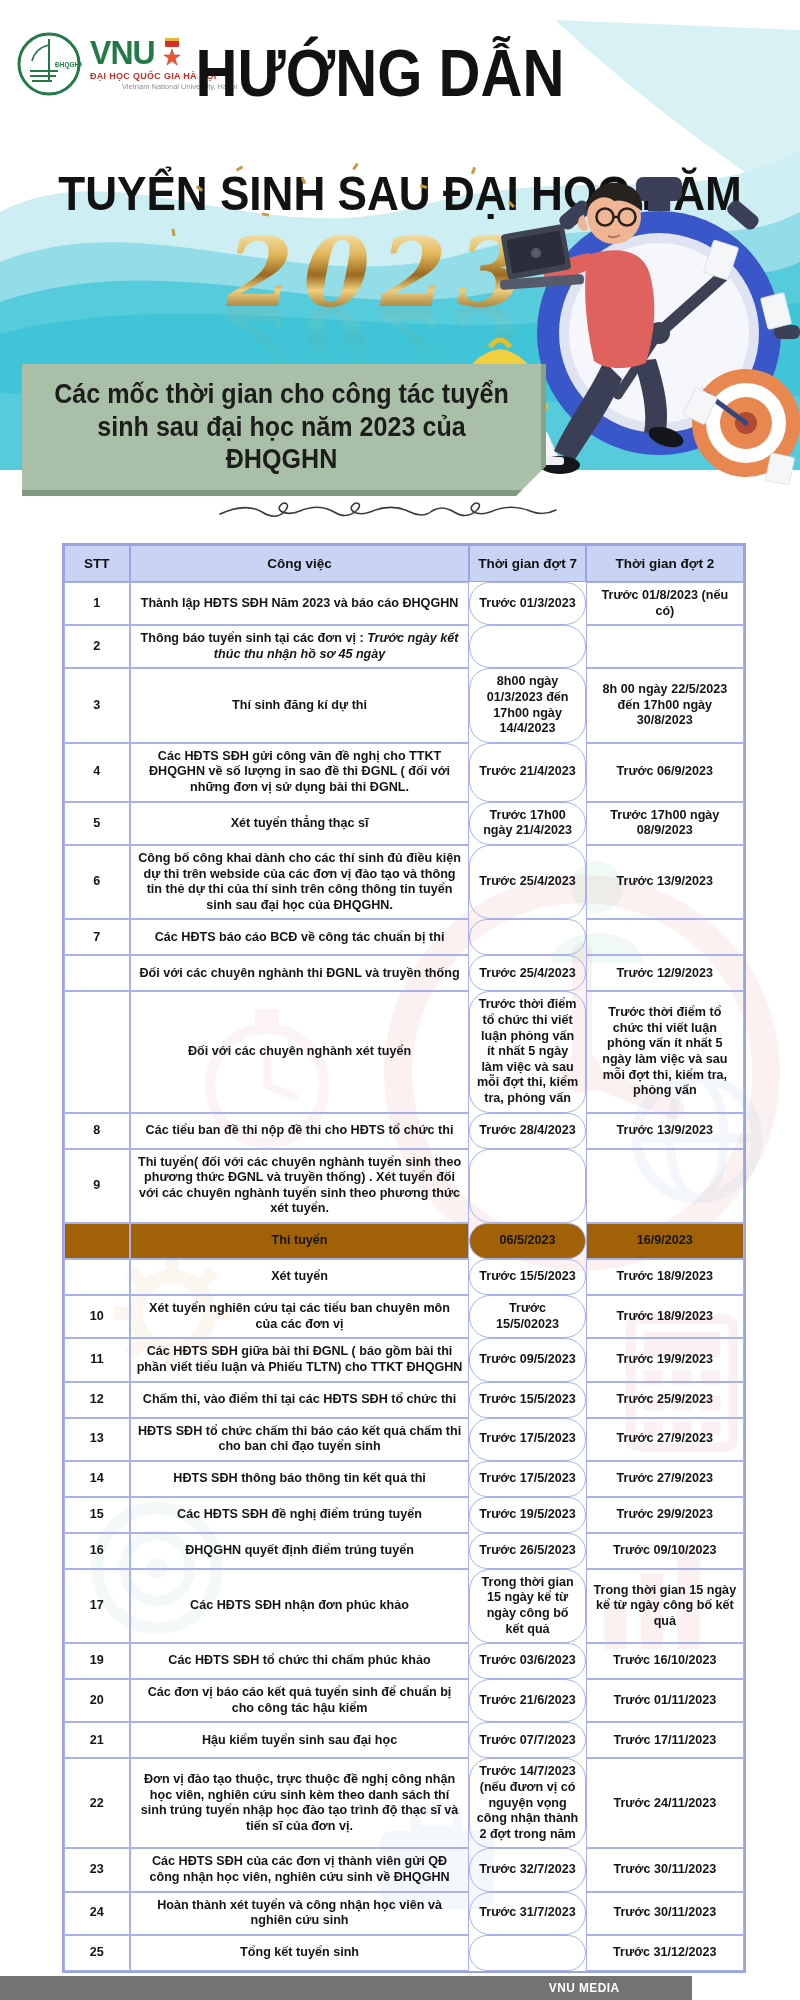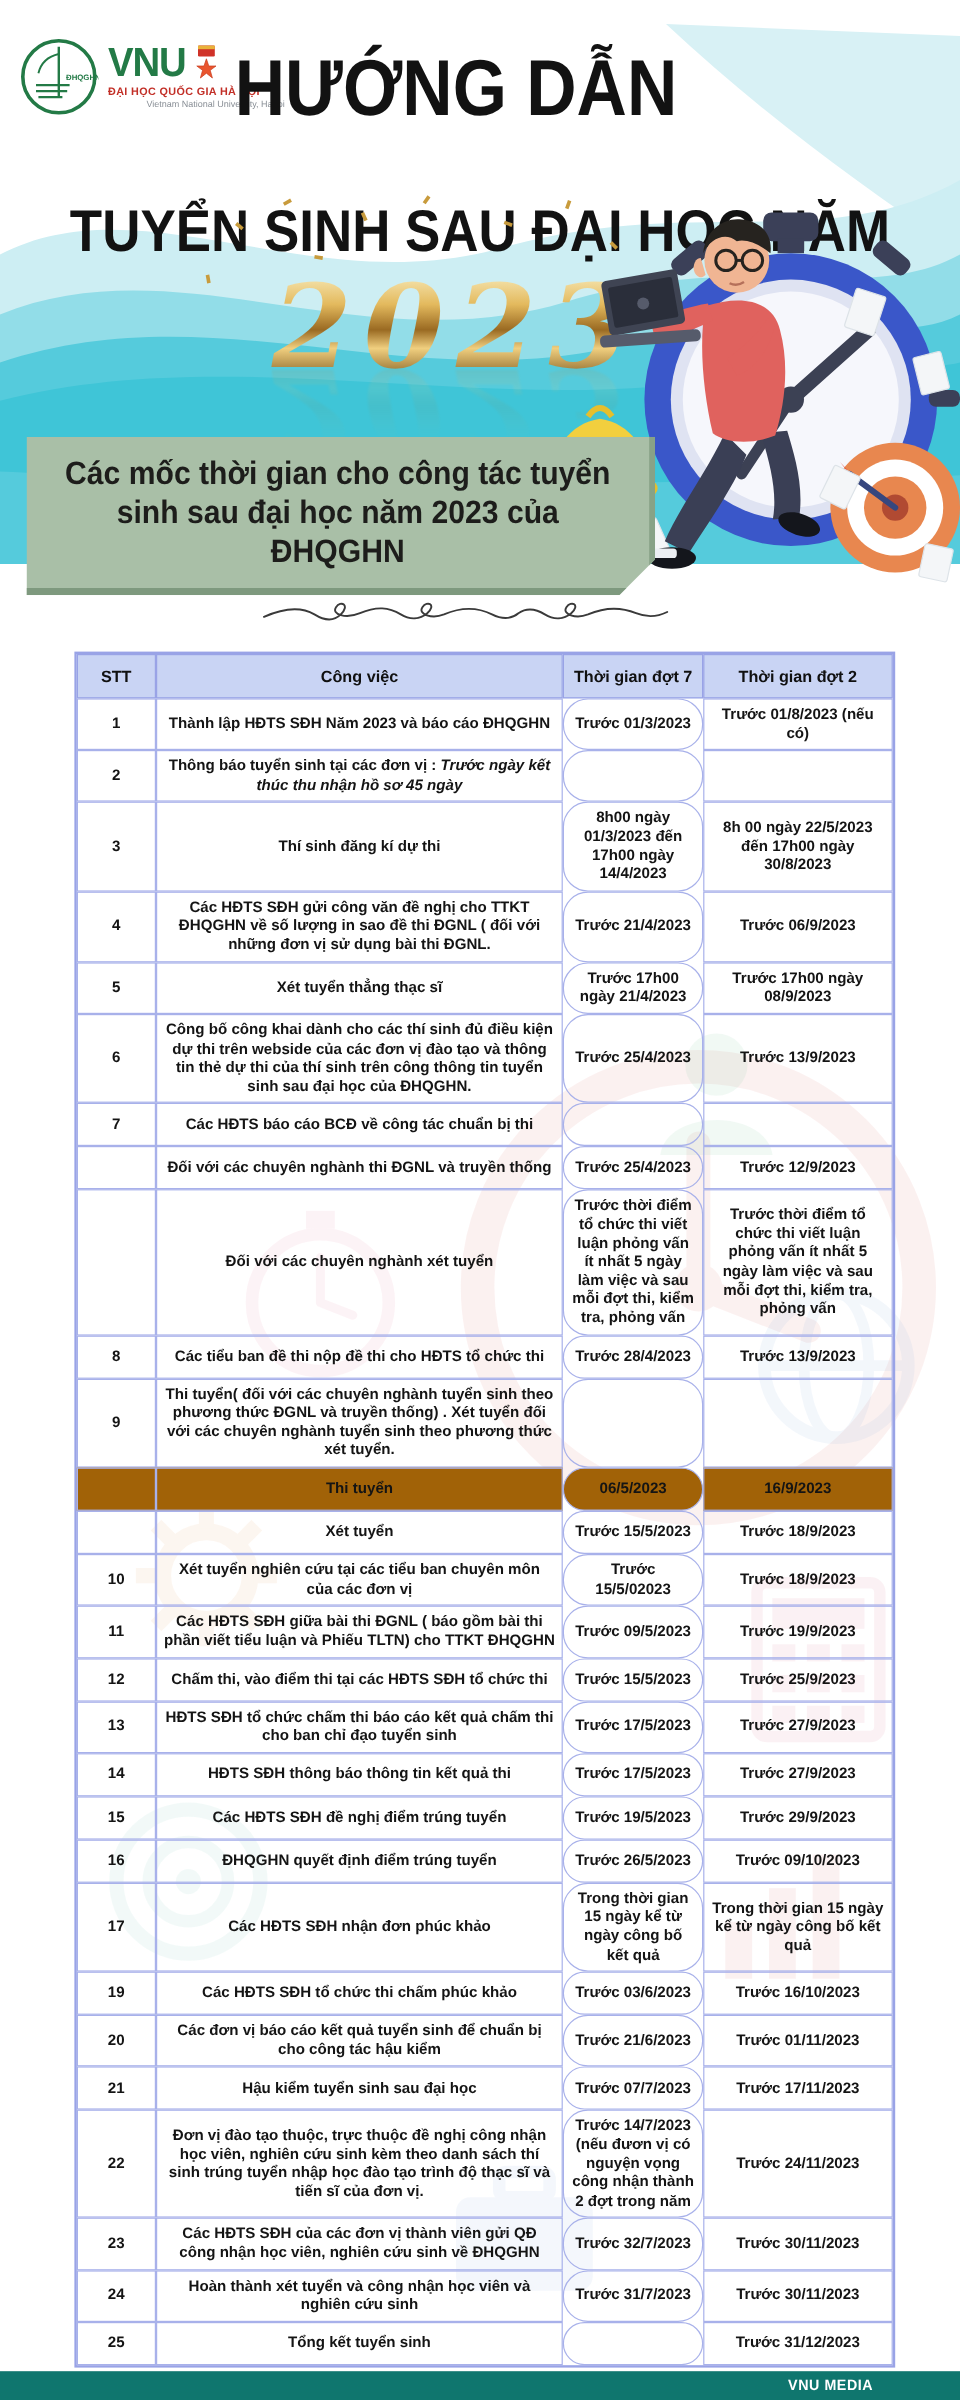--- a/index.html
+++ b/index.html
@@ -48,21 +48,21 @@
   .tl td{border:1.5px solid #a8b1ea;font-size:12.6px;font-weight:600;color:#141414;text-align:center;vertical-align:middle;padding:5px 6px;line-height:1.24;background:transparent;}
   .tl tr{height:36px;}
   .tl tr.gray td{background:#a16207;}
   .tl td em{font-style:italic;font-weight:600;}
   .c-stt{width:53px;}
   .c-task{width:338px;}
   .c-d1{width:104px;border-radius:21px;}
   .c-d2{width:148px;}
 
   
-  .footer{position:absolute;left:0;bottom:0;width:800px;height:24px;background:#0f766e;z-index:4;}
+  .footer{position:absolute;left:0;bottom:0;width:692px;height:24px;background:#737373;z-index:4;}
   .footer .credit{position:absolute;right:72px;top:0;line-height:24px;color:#ffffff;font-weight:bold;font-size:12.5px;letter-spacing:.5px;transform:scaleX(.95);transform-origin:right;}
 </style>
 </head>
 <body>
 
 <div class="page">
 
   <svg class="waves" width="800" height="470" viewBox="0 0 800 470">
     <rect width="800" height="470" fill="#ffffff"></rect>
     <path d="M800,30 L800,210 C710,150 630,90 555,20 Z" fill="#d8f1f5"></path>

